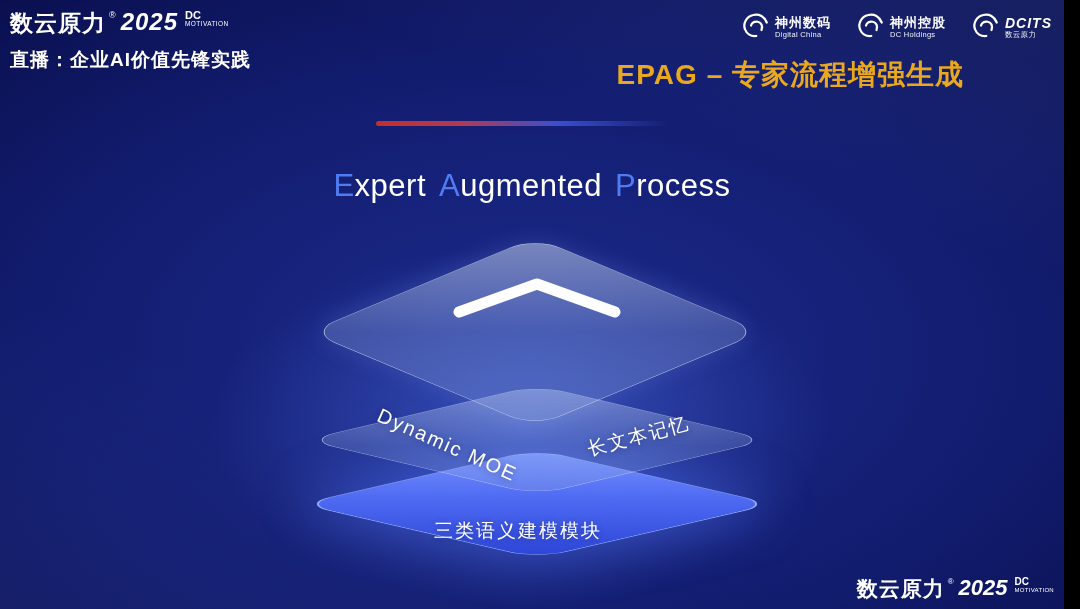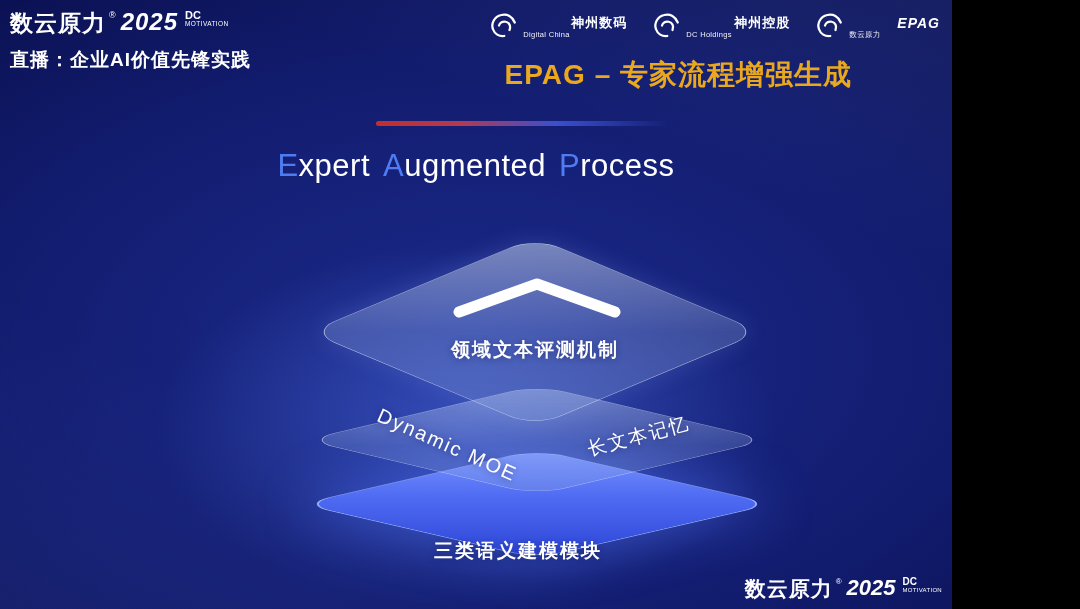--- a/index.html
+++ b/index.html
@@ -1,18 +1,18 @@
 <!DOCTYPE html>
 <html><head>
 <meta charset="utf-8">
 <style>
   * { margin:0; padding:0; box-sizing:border-box; }
   html,body { background:#000; }
   .stage {
-    position:relative; width:952px; height:609px; overflow:hidden;
+    position:relative; width:1064px; height:609px; overflow:hidden;
     font-family:"Liberation Sans","DejaVu Sans",sans-serif; color:#fff;
     background:
       radial-gradient(ellipse 430px 250px at 49% 70%, rgba(80,115,235,0.50), rgba(80,115,235,0) 72%),
       radial-gradient(ellipse 980px 560px at 50% 58%, #1c2b8c 0%, #121c6e 52%, #0a1050 82%, #070c3e 100%);
   }
   .rays {
     position:absolute; inset:0; pointer-events:none;
     background:
       linear-gradient(200deg, rgba(140,170,255,0.10) 0%, rgba(140,170,255,0) 28%),
       linear-gradient(25deg, rgba(120,150,255,0.08) 0%, rgba(120,150,255,0) 30%);
@@ -25,30 +25,30 @@
   .brand .yr { font-size:24px; font-weight:bold; font-style:italic; letter-spacing:1px; margin-left:2px; }
   .brand .stack { display:flex; flex-direction:column; margin-left:4px; margin-top:2px; line-height:1; }
   .brand .stack .s1 { font-size:11px; font-weight:bold; }
   .brand .stack .s2 { font-size:6.5px; letter-spacing:0.4px; }
 
   .live { position:absolute; left:10px; top:47px; font-size:19px; font-weight:bold; letter-spacing:1px; }
 
   .logos { position:absolute; right:12px; top:12px; display:flex; gap:26px; align-items:center; }
   .logo { display:flex; align-items:center; gap:6px; }
   .logo .txt { display:flex; flex-direction:column; line-height:1.15; }
-  .logo .nm { font-size:13px; font-weight:bold; letter-spacing:1px;margin-left:48px; }
+  .logo .nm { font-size:13px; font-weight:bold; letter-spacing:1px; }
   .logo .sb { font-size:7.5px; letter-spacing:0.3px; opacity:0.95; }
   .logo.dcits .nm { font-style:italic; font-size:14px; }
 
   
   .page-title { position:absolute; left:0; right:100px; top:56px; text-align:right;
     font-size:28px; font-weight:bold; color:#e9a81d; letter-spacing:1px;margin-left:44px; }
   .grad-line { position:absolute; left:376px; top:121px; width:292px; height:5px; border-radius:3px;
     background:linear-gradient(90deg,#c22f2b 0%, #b03a55 30%, #3a4fd0 62%, rgba(40,60,180,0) 100%); }
-  .subtitle { position:absolute; left:0; right:0; top:148px; display:flex; justify-content:center; gap:13px;
+  .subtitle { position:absolute; left:0; right:0; top:168px; display:flex; justify-content:center; gap:13px;
     font-size:31px; font-weight:500; letter-spacing:0.5px; }
   .subtitle .cap { color:#4f7cf2; }
   .subtitle .rest { color:#ffffff; }
 
   
   .layer { position:absolute; }
   .layer-top {
     left:375px; top:172px; width:320px; height:320px; border-radius:36px;
     transform:scaleY(0.42) rotate(45deg);
     background:linear-gradient(135deg, rgba(225,238,255,0.50) 0%, rgba(170,195,240,0.25) 50%, rgba(140,165,225,0.32) 100%);
@@ -66,21 +66,21 @@
     transform:scaleY(0.23) rotate(45deg);
     background:linear-gradient(135deg, #7a95ff 0%, #4e6af2 45%, #2c44d6 100%);
     border:2px solid rgba(175,200,255,0.75); z-index:10;
     box-shadow:0 0 70px 14px rgba(85,120,255,0.45);
   }
 
   .diagram-label { position:absolute; z-index:50; color:#fff; text-shadow:0 1px 6px rgba(10,20,80,0.45); }
   .lbl-top { left:535px; top:337px; transform:translateX(-50%); font-size:19px; font-weight:bold; letter-spacing:2px; }
   .lbl-moe { left:383px; top:404px; transform:rotate(24deg); transform-origin:left top; font-size:20px; letter-spacing:2px; }
   .lbl-mem { left:588px; top:437px; transform:rotate(-15deg); transform-origin:left center; font-size:19px; letter-spacing:2px; }
-  .lbl-bottom { left:518px; top:538px; transform:translateX(-50%); font-size:19px; font-weight:bold; letter-spacing:2px; }
+  .lbl-bottom { left:518px; top:518px; transform:translateX(-50%); font-size:19px; font-weight:normal; letter-spacing:2px; }
   .chevron { position:absolute; left:447px; top:272px; z-index:50; }
 
   
   .footer-brand { position:absolute; right:10px; bottom:6px; display:flex; align-items:flex-start; gap:3px; }
   .footer-brand .cn { font-size:21px; font-weight:bold; letter-spacing:1px; }
   .footer-brand .reg { font-size:8px; margin-top:2px; }
   .footer-brand .yr { font-size:22px; font-weight:bold; font-style:italic; margin-left:2px; }
   .footer-brand .stack { display:flex; flex-direction:column; margin-left:4px; margin-top:2px; line-height:1; }
   .footer-brand .stack .s1 { font-size:10px; font-weight:bold; }
   .footer-brand .stack .s2 { font-size:6px; letter-spacing:0.3px; }
@@ -129,21 +129,21 @@
       </span>
     </div>
     <div class="logo dcits">
       <span>
         <svg viewBox="0 0 36 36" width="27" height="27">
             <path d="M33 14 C30 6 23 2 15 4 C6 6 1 15 4 23 C6 29 12 33 19 32" fill="none" stroke="#fff" stroke-width="3" stroke-linecap="round"></path>
             <path d="M12 18 C13 14 17 12 21 13 C26 14 28 19 26 24" fill="none" stroke="#fff" stroke-width="3" stroke-linecap="round"></path>
           </svg>
       </span>
       <span class="txt">
-        <span class="nm">EPAG</span>
+        <span class="nm">DCITS</span>
         <span class="sb">数云原力</span>
       </span>
     </div>
   </div>
 
   <div class="page-title">EPAG – 专家流程增强生成</div>
   <div class="grad-line"></div>
 
   <div class="subtitle">
     <span><span class="cap">E</span><span class="rest">xpert</span></span>
@@ -153,21 +153,20 @@
 
   <div class="layer layer-bottom"></div>
   <div class="layer layer-mid"></div>
   <div class="layer layer-top"></div>
 
   <span class="chevron">
     <svg width="180" height="52" viewBox="0 0 180 52">
         <polyline points="12,40 90,12 168,40" fill="none" stroke="#fff" stroke-width="11" stroke-linecap="round" stroke-linejoin="round"></polyline>
       </svg>
   </span>
-  <div class="diagram-label lbl-top">领域文本评测机制</div>
   <div class="diagram-label lbl-moe">Dynamic MOE</div>
   <div class="diagram-label lbl-mem">长文本记忆</div>
   <div class="diagram-label lbl-bottom">三类语义建模模块</div>
 
   <div class="footer-brand">
     <span class="cn">数云原力</span>
     <span class="reg">®</span>
     <span class="yr">2025</span>
     <span class="stack">
       <span class="s1">DC</span>

